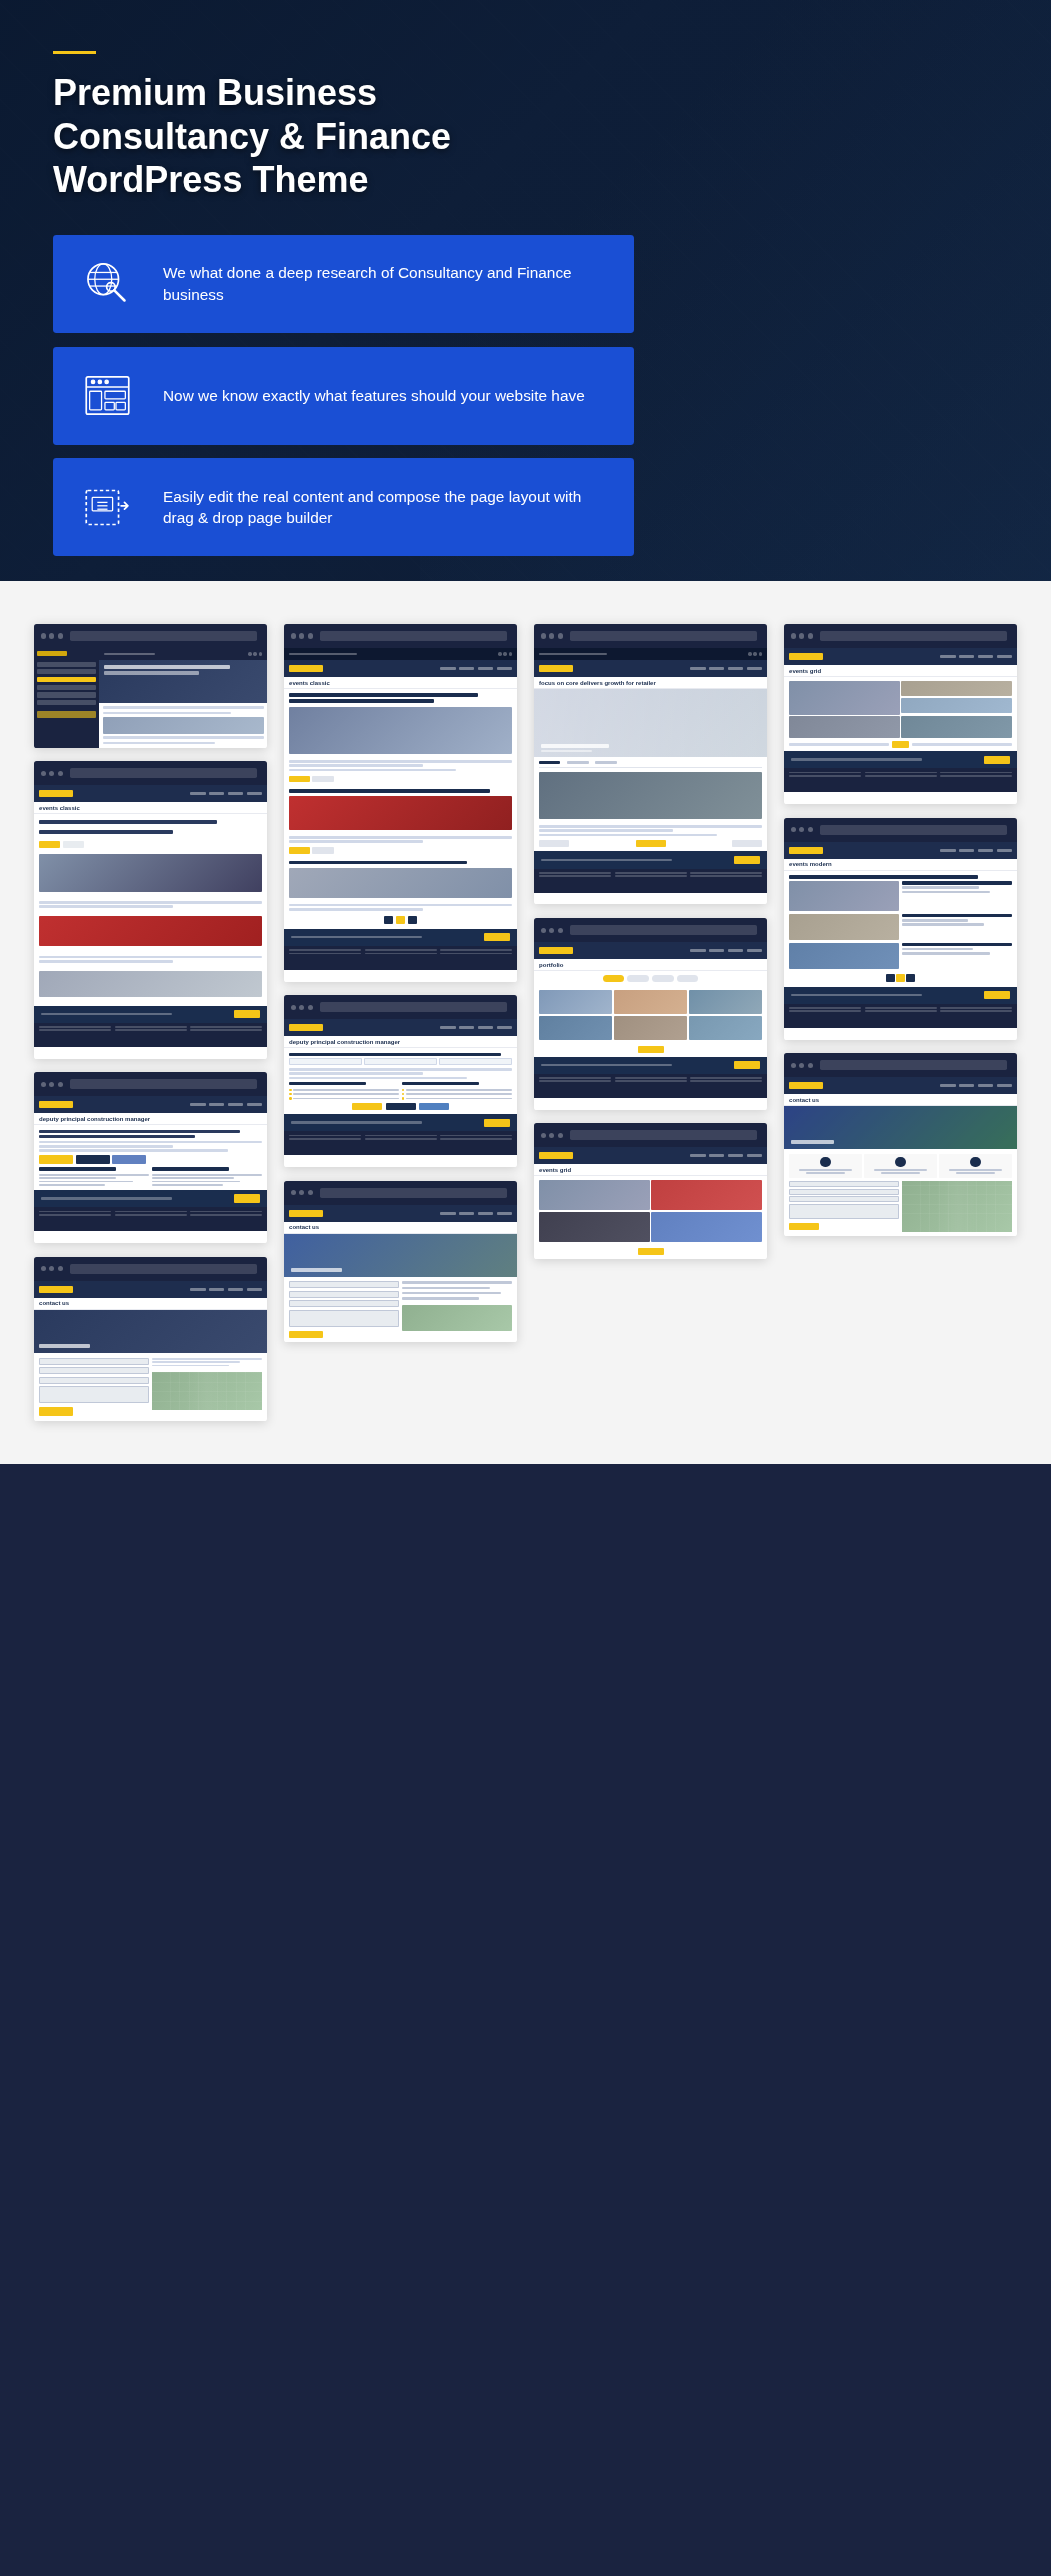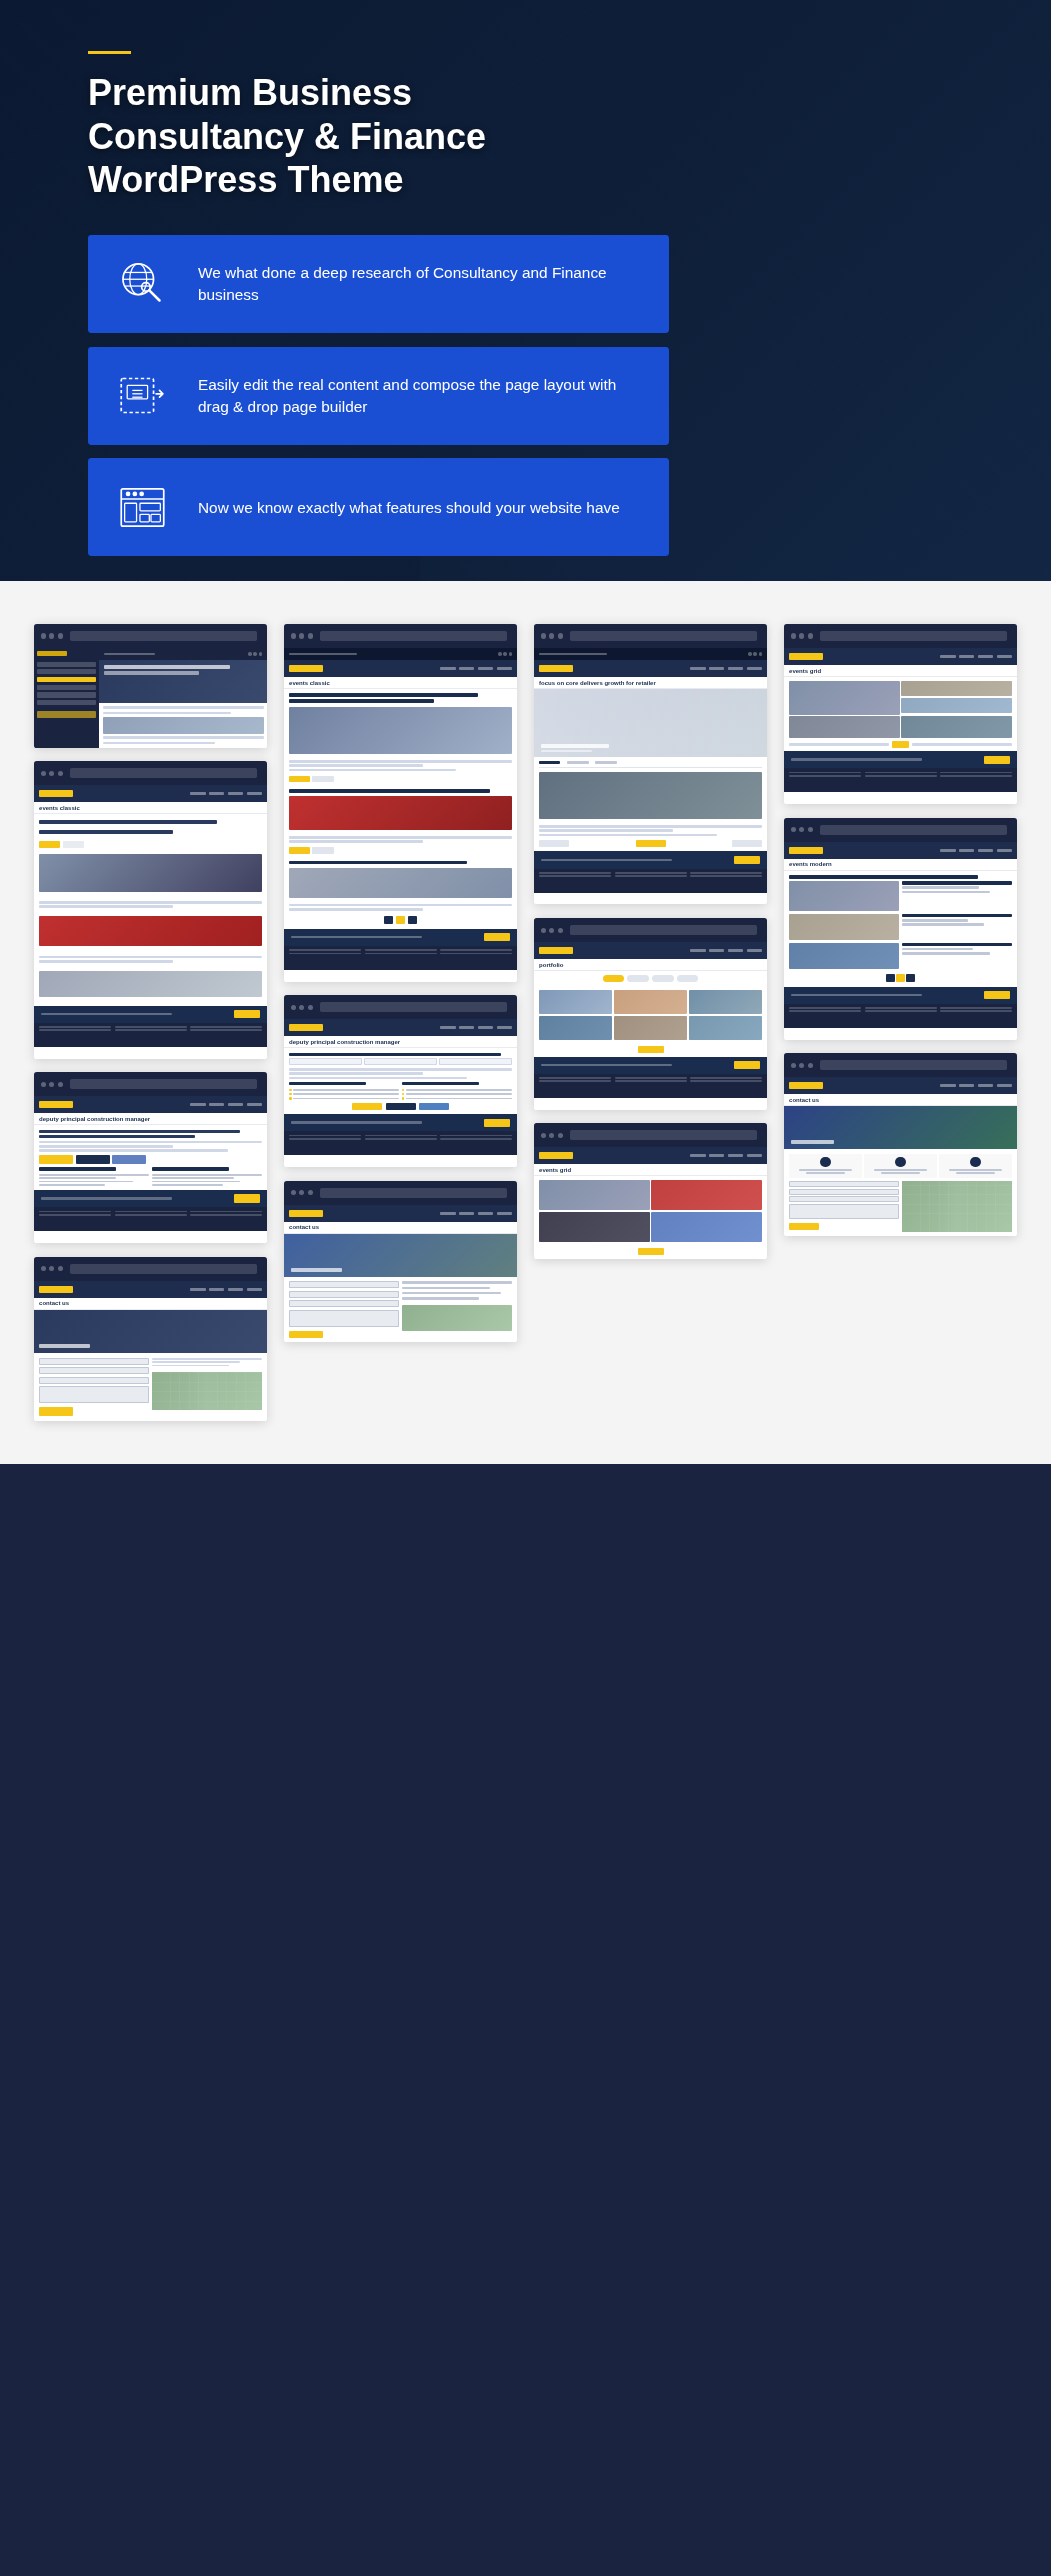--- a/index.html
+++ b/index.html
@@ -14,21 +14,21 @@
     
     .hero-section {
       position: relative;
       width: 100%;
       height: 581px;
       background: linear-gradient(135deg, #0d1b2e 0%, #1a2d4a 40%, #162840 100%);
       overflow: hidden;
       display: flex;
       flex-direction: column;
       justify-content: flex-start;
-      padding: 51px 88px;
+      padding: 51px 53px;
     }
 
     
     .hero-bg-image {
       position: absolute;
       inset: 0;
       background: 
         linear-gradient(rgba(10,25,50,0.75), rgba(10,25,50,0.75)),
         repeating-linear-gradient(
           45deg,
@@ -577,56 +577,56 @@
             <circle cx="34" cy="34" r="5" stroke-width="2"></circle>
           </svg>
         </div>
         <span class="feature-text">We what done a deep research of Consultancy and Finance business</span>
       </div>
 
       <div class="feature-card">
         <div class="feature-icon">
           <svg viewBox="0 0 60 60">
 
+            <rect x="5" y="8" width="50" height="44" rx="2" stroke-width="2"></rect>
+
+            <line x1="5" y1="20" x2="55" y2="20" stroke-width="1.5"></line>
+
+            <circle cx="13" cy="14" r="2" fill="white"></circle>
+            <circle cx="21" cy="14" r="2" fill="white"></circle>
+            <circle cx="29" cy="14" r="2" fill="white"></circle>
+
+            <rect x="9" y="25" width="14" height="22" rx="1" stroke-width="1.5"></rect>
+
+            <rect x="27" y="25" width="24" height="9" rx="1" stroke-width="1.5"></rect>
+
+            <rect x="27" y="38" width="11" height="9" rx="1" stroke-width="1.5"></rect>
+
+            <rect x="40" y="38" width="11" height="9" rx="1" stroke-width="1.5"></rect>
+          </svg>
+        </div>
+        <span class="feature-text">Now we know exactly what features should your website have</span>
+      </div>
+
+      <div class="feature-card">
+        <div class="feature-icon">
+          <svg viewBox="0 0 60 60">
+
             <rect x="5" y="10" width="38" height="40" rx="2" stroke-width="2" stroke-dasharray="4,3"></rect>
 
             <rect x="12" y="18" width="24" height="16" rx="1" stroke-width="1.5"></rect>
 
             <line x1="18" y1="24" x2="30" y2="24" stroke-width="1.5"></line>
             <line x1="18" y1="28" x2="30" y2="28" stroke-width="1.5"></line>
             <line x1="18" y1="32" x2="30" y2="32" stroke-width="1.5"></line>
 
             <path d="M 46 28 L 54 28 L 50 24 M 54 28 L 50 32" stroke-width="2" stroke-linecap="round" stroke-linejoin="round"></path>
           </svg>
         </div>
         <span class="feature-text">Easily edit the real content and compose the page layout with drag &amp; drop page builder</span>
-      </div>
-
-      <div class="feature-card">
-        <div class="feature-icon">
-          <svg viewBox="0 0 60 60">
-
-            <rect x="5" y="8" width="50" height="44" rx="2" stroke-width="2"></rect>
-
-            <line x1="5" y1="20" x2="55" y2="20" stroke-width="1.5"></line>
-
-            <circle cx="13" cy="14" r="2" fill="white"></circle>
-            <circle cx="21" cy="14" r="2" fill="white"></circle>
-            <circle cx="29" cy="14" r="2" fill="white"></circle>
-
-            <rect x="9" y="25" width="14" height="22" rx="1" stroke-width="1.5"></rect>
-
-            <rect x="27" y="25" width="24" height="9" rx="1" stroke-width="1.5"></rect>
-
-            <rect x="27" y="38" width="11" height="9" rx="1" stroke-width="1.5"></rect>
-
-            <rect x="40" y="38" width="11" height="9" rx="1" stroke-width="1.5"></rect>
-          </svg>
-        </div>
-        <span class="feature-text">Now we know exactly what features should your website have</span>
       </div>
 
     </div>
   </div>
 </section>
 
 <section class="screenshots-section">
 
   <div class="screenshot-col">
 

